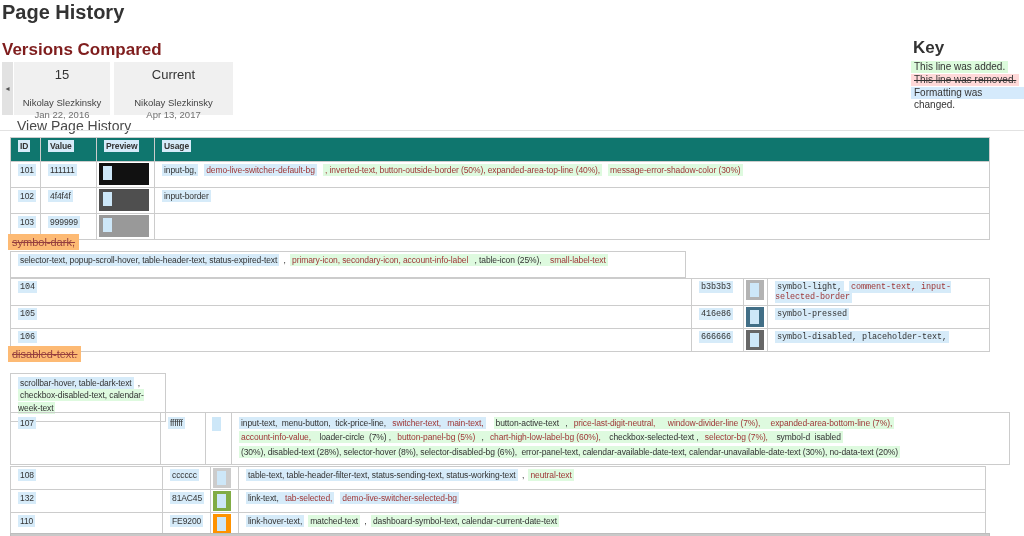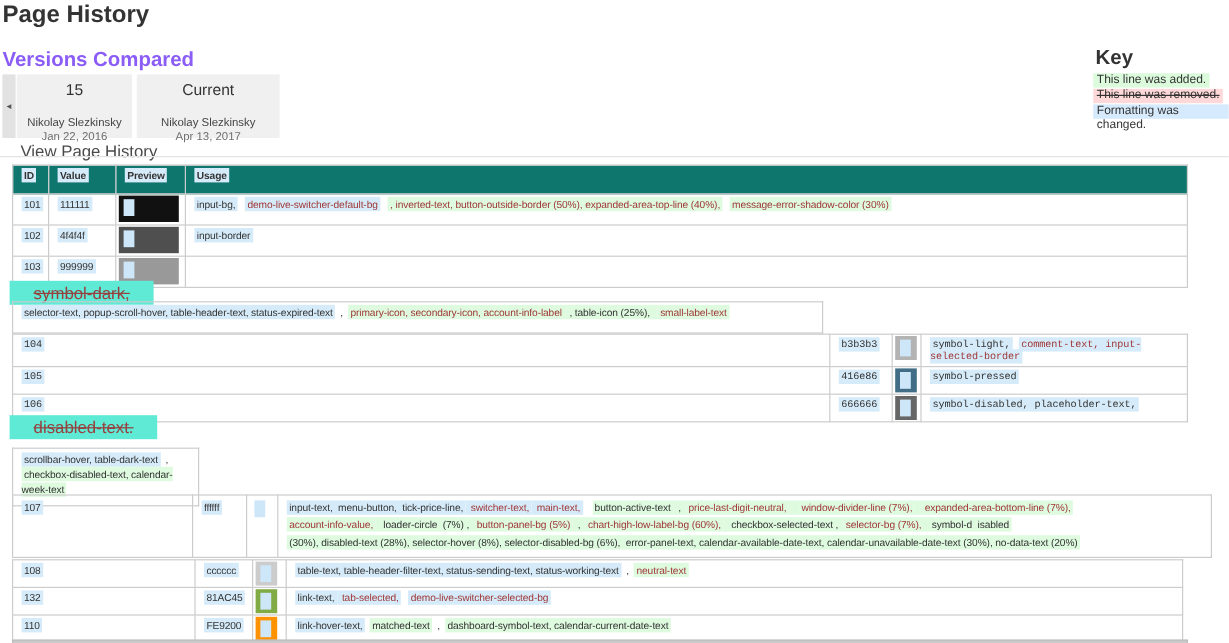--- a/index.html
+++ b/index.html
@@ -1,21 +1,21 @@
 <!DOCTYPE html>
 <html><head>
 <meta charset="utf-8">
 <style>
   * { margin:0; padding:0; box-sizing:border-box; }
   html,body { width:1024px; height:536px; background:#fff; overflow:hidden;
     font-family:"Liberation Sans", sans-serif; color:#333; position:relative; }
   .abs { position:absolute; }
 
   #page-title { left:2px; top:1px; font-size:20px; color:#333; }
-  #versions-heading { left:2px; top:40px; font-size:17px; color:#8b5cf6; }
+  #versions-heading { left:2px; top:40px; font-size:17px; color:#7f1d1d; }
   #back-arrow { left:2px; top:62px; width:11px; height:53px; background:#e2e2e2;
     border:0; color:#555; font-size:8px; line-height:53px; text-align:center; cursor:pointer; }
   .vc-box { top:62px; height:53px; background:#f0f0f0; text-align:center; padding-top:5px; cursor:pointer; }
   #vbox-old { left:14px; width:96px; }
   #vbox-new { left:114px; width:119px; }
   .vc-label { font-size:13px; color:#333; margin-bottom:15px; }
   .vc-author { font-size:9.5px; color:#444; }
   .vc-date { font-size:9.5px; color:#707070; margin-top:1px; }
   #view-link { left:2px; top:118px; font-size:14px; color:#4a4a4a; text-decoration:none;margin-left:15px; }
 
@@ -33,22 +33,22 @@
   th,td { border:1px solid #ccc; padding:3px 7px; vertical-align:top; text-align:left; }
   th { background:#0f766e; font-weight:bold; height:24px; }
   .tok { padding:1px 2px; white-space:pre-wrap; }
   .bg-blue { background:#d6ebf9; }
   .bg-green { background:#defadf; }
   .bg-none { background:transparent; }
   .c-dark { color:#333; }
   .c-red { color:#9e3636; }
   .gap { display:inline-block; }
 
-  .removed-line { position:absolute; background:#5eead4; color:#96403f;
-    text-decoration:line-through; font-size:14px; padding:2px 20px; }
+  .removed-line { position:absolute; background:#fdba74; color:#96403f;
+    text-decoration:line-through; font-size:11px; padding:2px 4px; }
 
   .swatch-wide { width:50px; height:22px; position:relative; }
   .swatch-sm { width:18px; height:20px; position:relative; }
   .swatch-inner { position:absolute; left:4px; top:3px; width:9px; height:14px; background:#cde7f8; }
   .preview-cell { padding:1px 2px; }
 
   #frag-main { position:absolute; top:137px; left:10px; width:980px; }
   #frag-main tbody tr { height:26px; }
   #frag-main td:nth-child(1), #frag-main th:nth-child(1) { width:30px; }
   #frag-main td:nth-child(2), #frag-main th:nth-child(2) { width:56px; }

